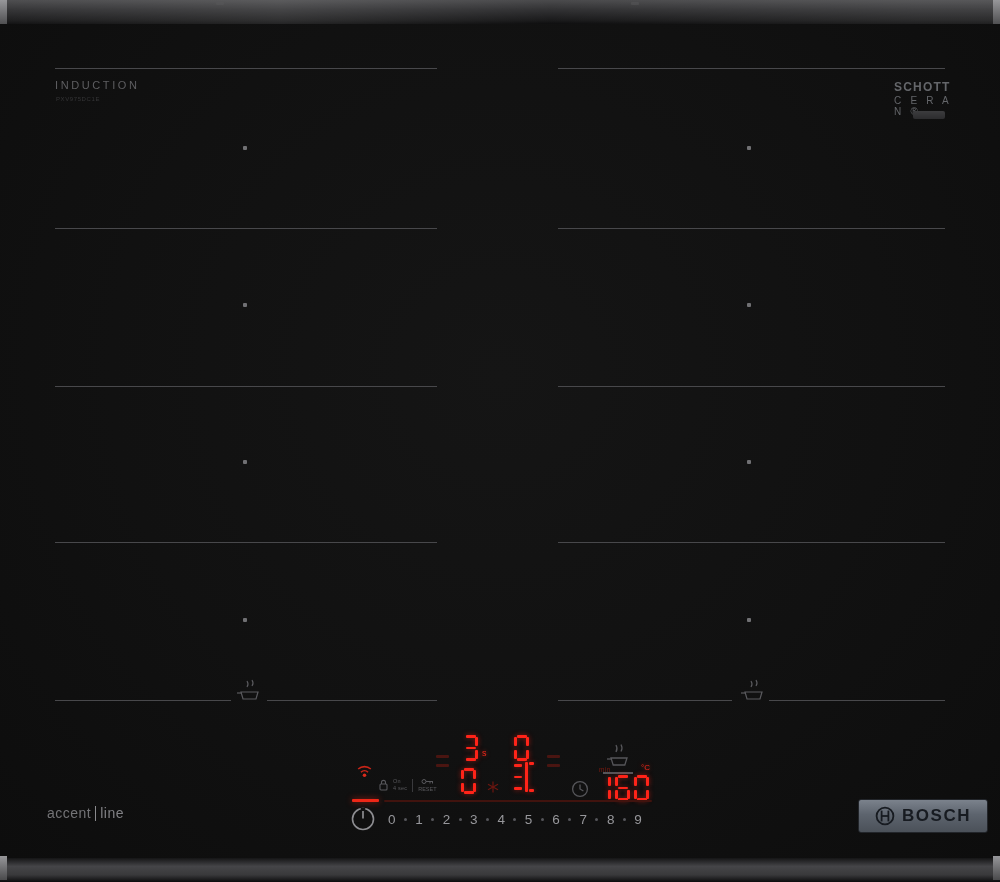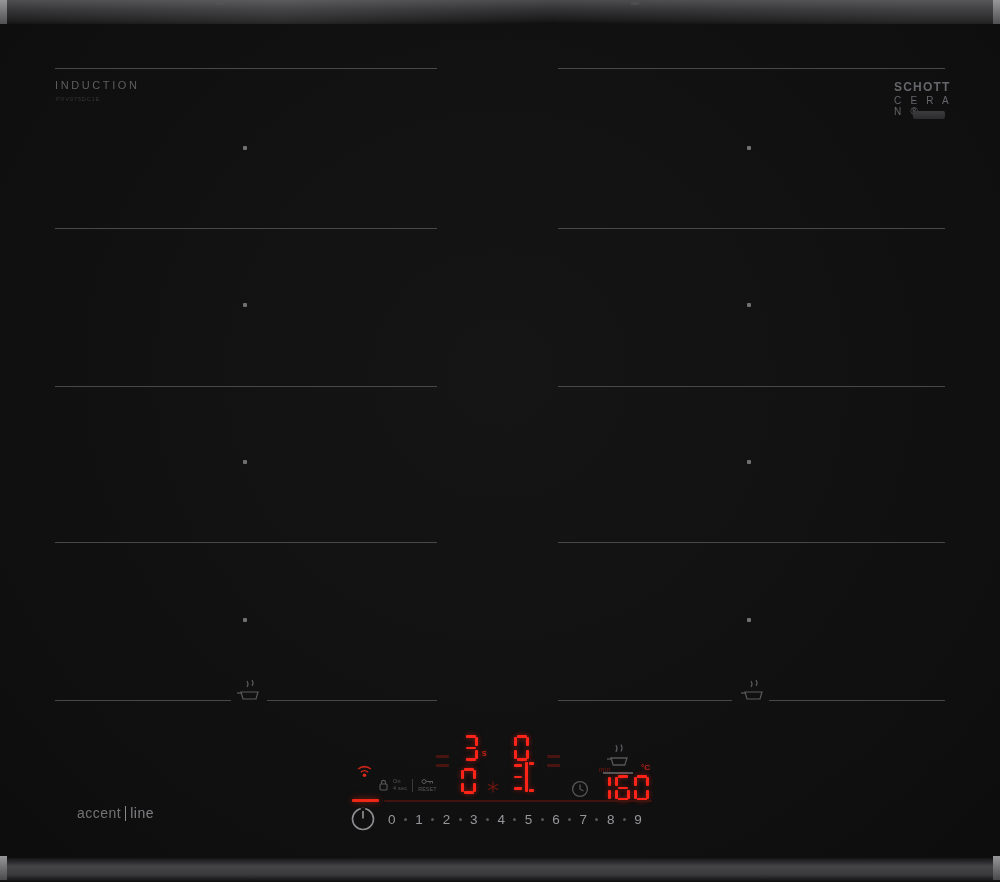--- a/index.html
+++ b/index.html
@@ -20,21 +20,21 @@
   .zl{position:absolute;height:1px;background:#48484b;}
   .dot{position:absolute;width:4px;height:4px;background:#707073;border-radius:1px;}
   
   .induction{position:absolute;left:55px;top:79px;font-size:11px;letter-spacing:2.6px;color:#5e5e61;}
   .model{position:absolute;left:56px;top:96px;font-size:6px;letter-spacing:.6px;color:#353537;}
   .schott{position:absolute;left:894px;top:81px;width:60px;text-align:left;color:#64666a;line-height:1.15;}
   .schott .l1{font-size:12px;letter-spacing:1.2px;font-weight:bold;}
   .schott .l2{font-size:10px;letter-spacing:3.2px;}
   .ceran-badge{position:absolute;left:913px;top:111px;width:32px;height:8px;border-radius:2px;
     background:linear-gradient(180deg,#3c3c3e,#2c2c2e);}
-  .accentline{position:absolute;left:47px;top:805px;font-size:14px;color:#737376;display:flex;align-items:center;margin-left:30px;}
+  .accentline{position:absolute;left:47px;top:805px;font-size:14px;color:#737376;display:flex;align-items:center;}
   .accentline .w1{font-weight:400;letter-spacing:.5px;}
   .accentline .sep{width:1px;height:15px;background:#8a8a8d;margin:0 4px;}
   .accentline .w2{font-weight:400;letter-spacing:.5px;color:#808084;}
   .bosch-plate{position:absolute;left:858px;top:799px;width:128px;height:32px;border-radius:3px;
     border:1px solid #22252a;display:flex;align-items:center;justify-content:center;gap:7px;
     background:linear-gradient(180deg,#7b828c 0%,#5d646e 45%,#4b5159 100%);}
   .bosch-text{font-size:17px;font-weight:700;letter-spacing:1.5px;color:#171b21;}
   
   .led-red{color:#f1271a;text-shadow:0 0 4px rgba(255,45,25,.6);}
   .led-dim{color:#7e1a10;}
@@ -128,20 +128,29 @@
   <div class="schott">
     <div class="l1">SCHOTT</div>
     <div class="l2">C E R A N ®</div>
   </div>
   <div class="ceran-badge"></div>
   <div class="accentline">
     <span class="w1">accent</span>
     <span class="sep"></span>
     <span class="w2">line</span>
   </div>
+  <div class="bosch-plate">
+    <svg width="20" height="20" viewBox="0 0 20 20">
+      <circle cx="10" cy="10" r="8.4" stroke="#171b21" stroke-width="1.8" fill="none"></circle>
+      <line x1="6.6" y1="4.6" x2="6.6" y2="15.4" stroke="#171b21" stroke-width="1.8"></line>
+      <line x1="13.4" y1="4.6" x2="13.4" y2="15.4" stroke="#171b21" stroke-width="1.8"></line>
+      <line x1="6.6" y1="10" x2="13.4" y2="10" stroke="#171b21" stroke-width="1.8"></line>
+    </svg>
+    <span class="bosch-text">BOSCH</span>
+  </div>
 
   <svg class="abs" style="left:356px;top:763px" width="17" height="15" viewBox="0 0 17 15">
     <g stroke="#c92518" stroke-width="1.6" fill="none">
       <path d="M5 9.2 a5 5 0 0 1 7 0"></path>
       <path d="M2.2 6 a9.5 9.5 0 0 1 12.6 0"></path>
     </g>
     <circle cx="8.5" cy="12.3" r="1.8" fill="#d92b1c"></circle>
   </svg>
 
   <div class="lockrow">

